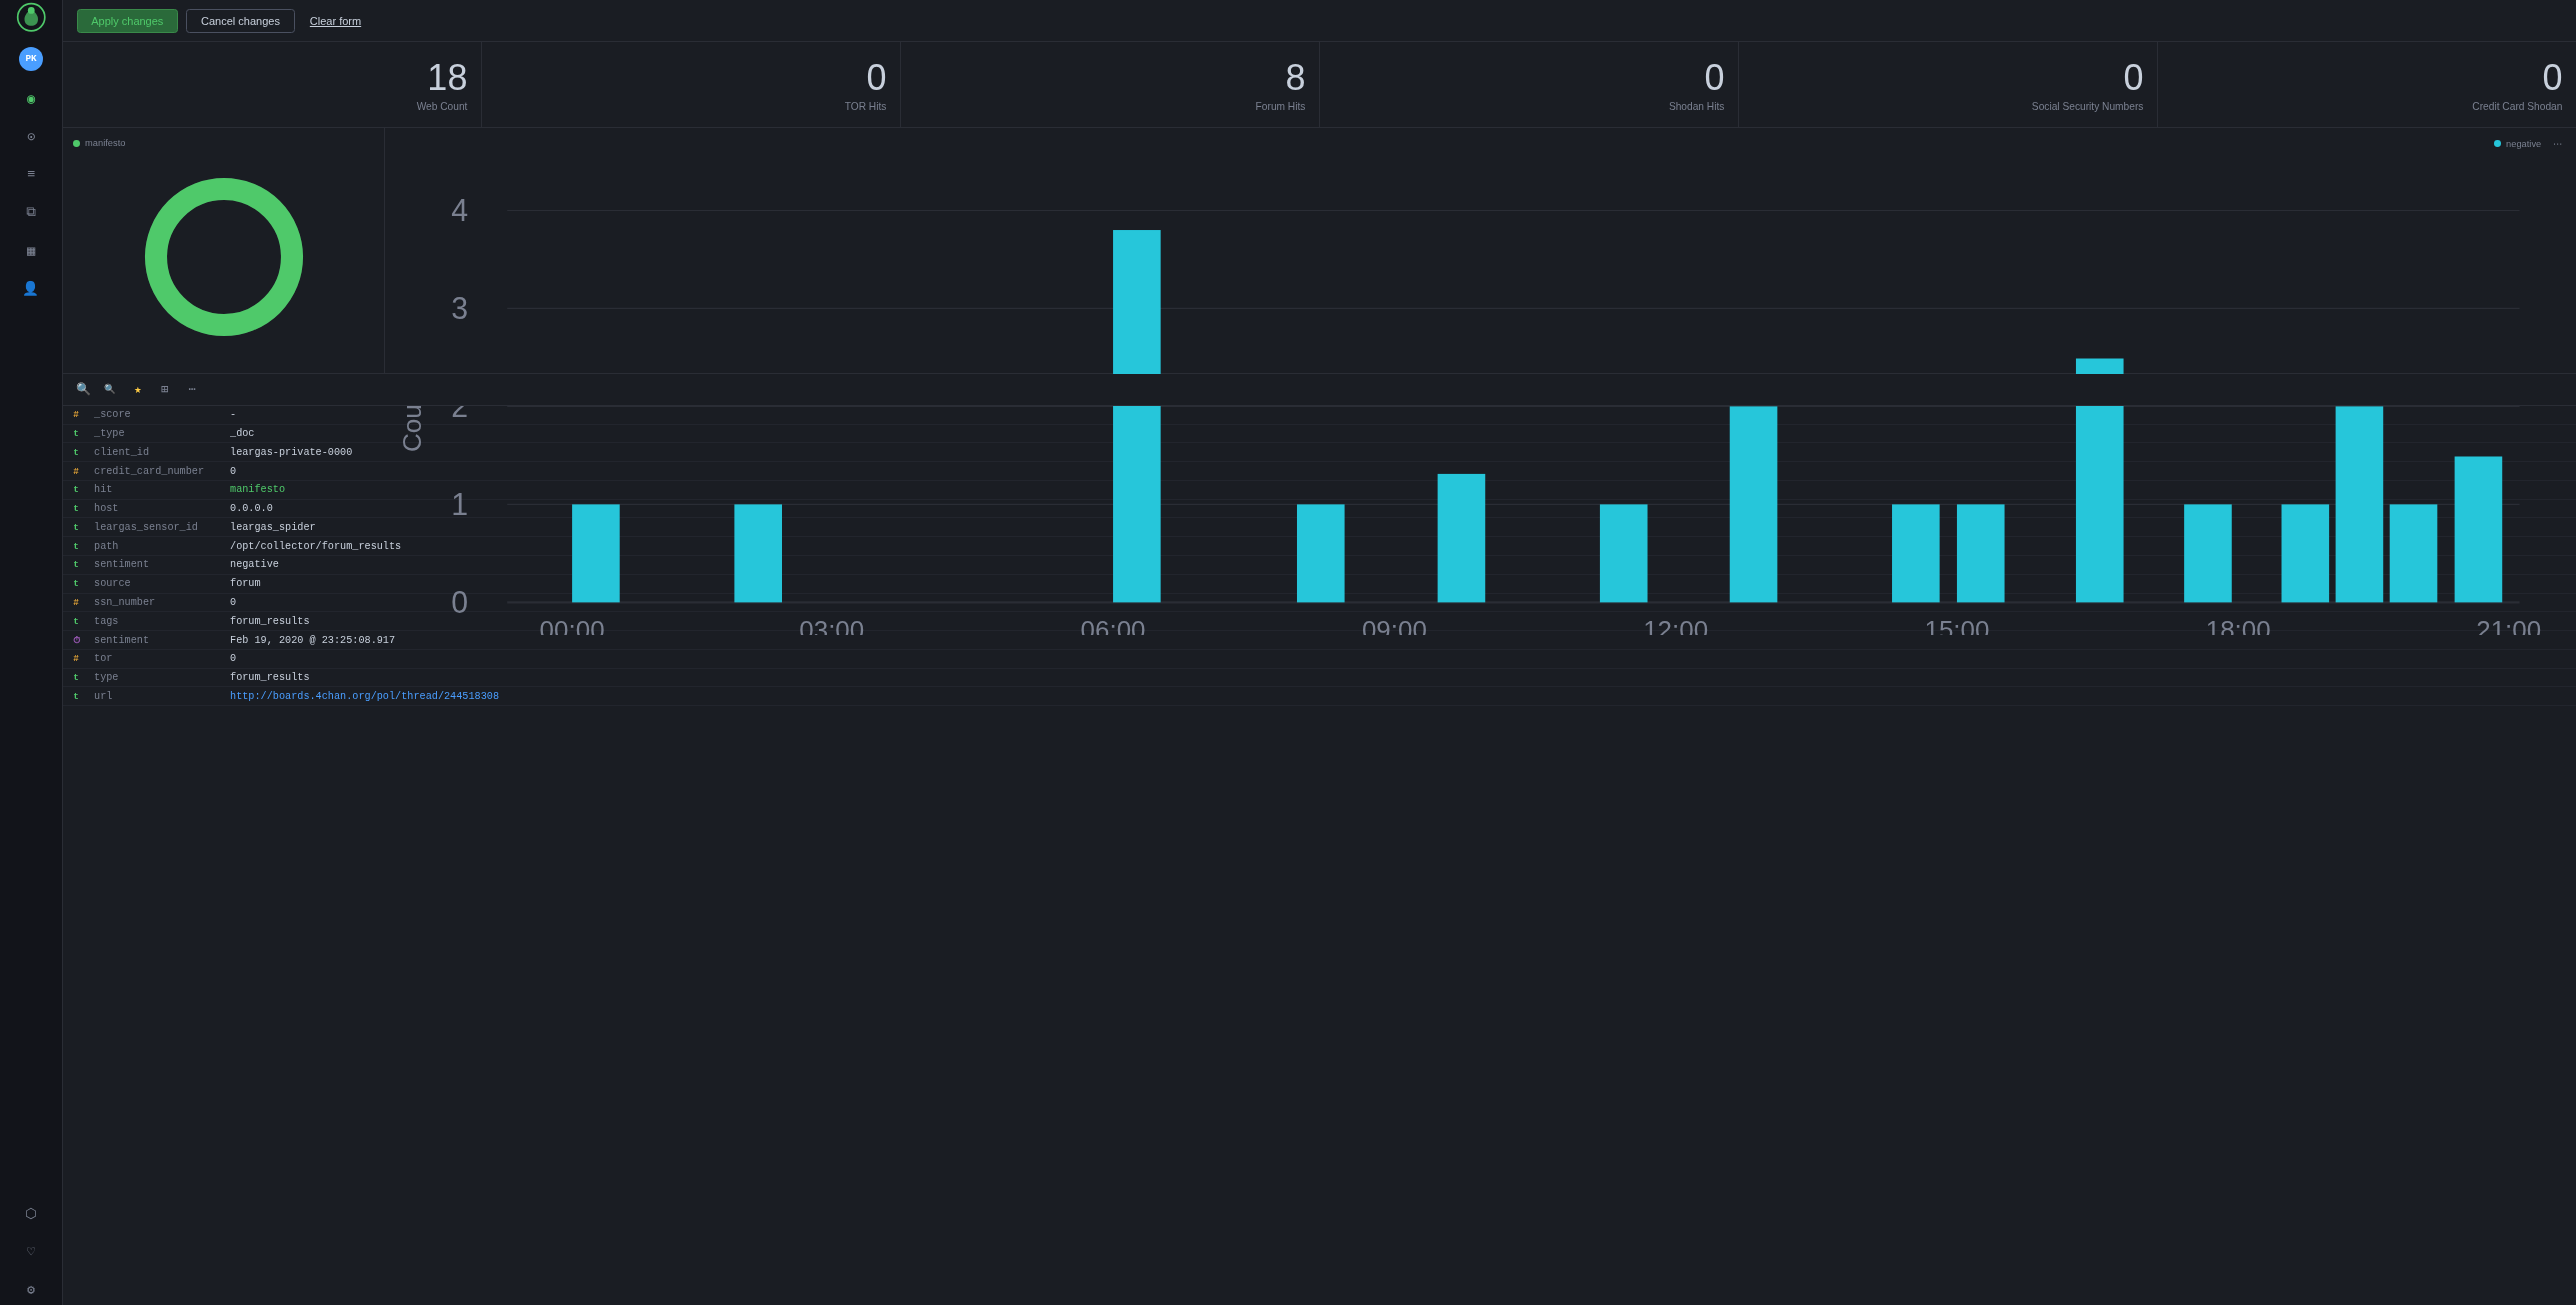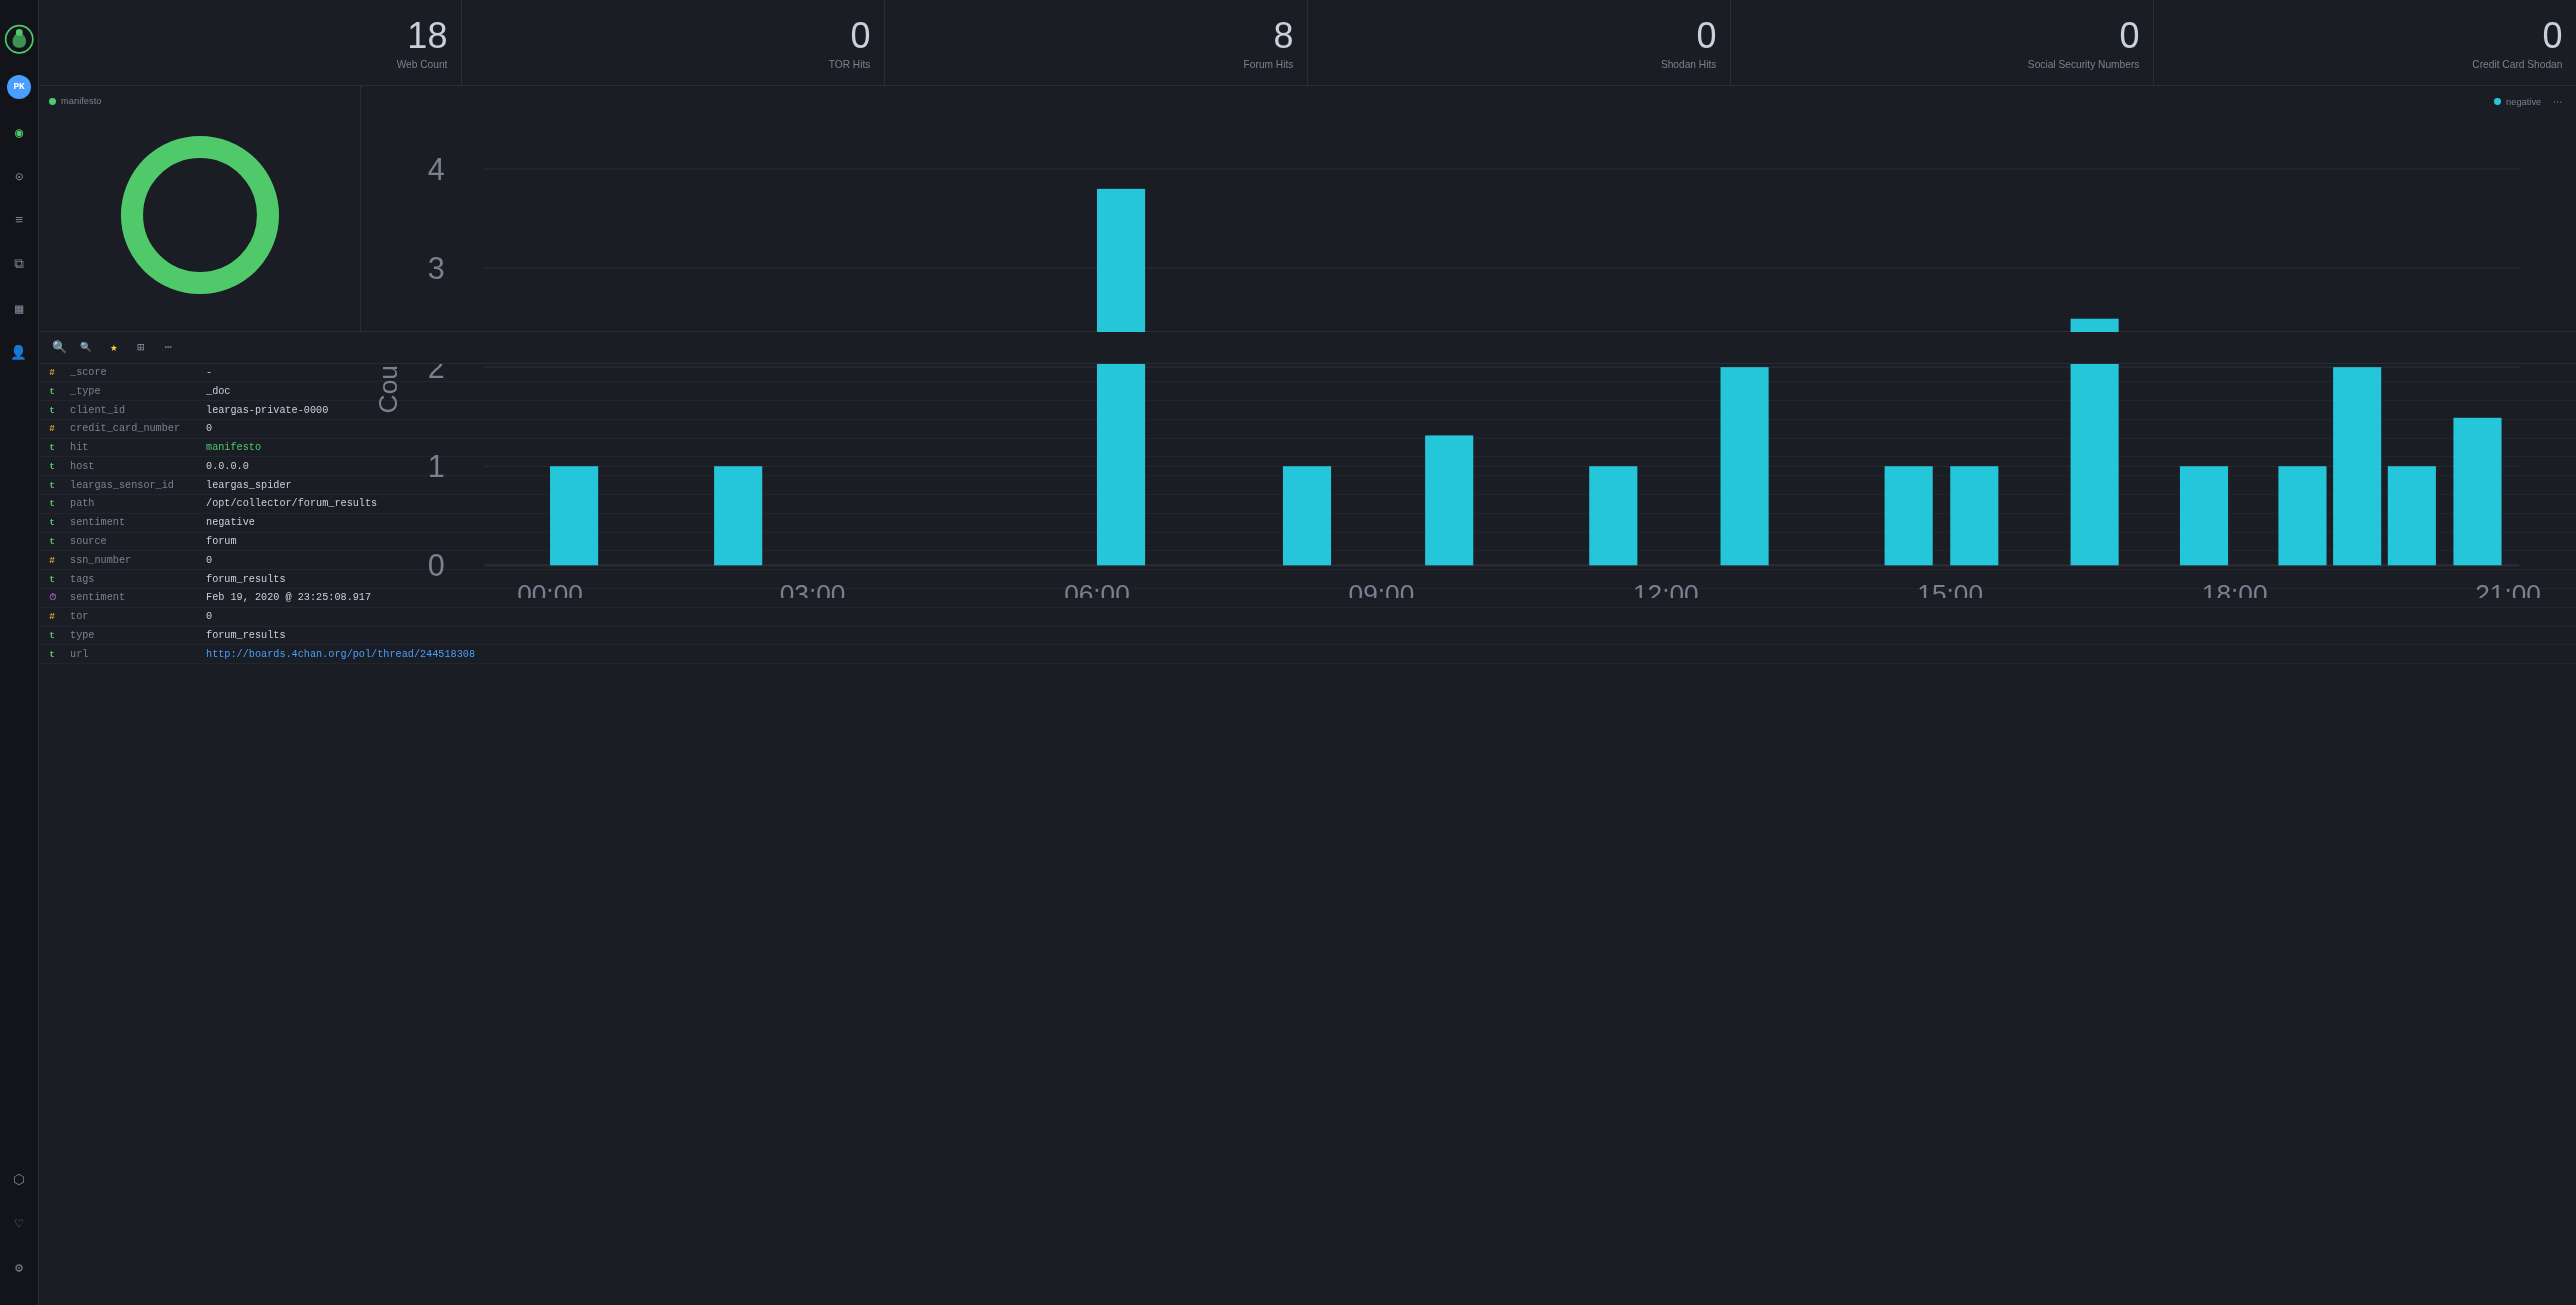--- a/index.html
+++ b/index.html
@@ -8,27 +8,27 @@
       color: #c8d0dc;
       font-family: 'Courier New', monospace;
       font-size: 11px;
       display: flex;
       height: 100vh;
       overflow: hidden;
     }
 
     
     #sidebar {
-      width: 39px;
+      width: 63px;
       background: #12141a;
       display: flex;
       flex-direction: column;
       align-items: center;
-      padding: 24px 0;
-      gap: 17px;
+      padding: 2px 0;
+      gap: 11px;
       border-right: 0.8px solid #2a2d35;
       flex-shrink: 0;
     }
     .sidebar-logo {
       width: 30.5px;
       height: 30.5px;
       margin-bottom: 3.4px;
     }
     .sidebar-avatar {
       width: 24px;
@@ -290,20 +290,25 @@
   <div class="sidebar-item-icon">👤</div>
   <div class="sidebar-spacer"></div>
   <div class="sidebar-item-icon">⬡</div>
   <div class="sidebar-item-icon">♡</div>
   <div class="sidebar-item-icon">⚙</div>
 </div>
 
 <div id="main">
 
 
+  <div id="toolbar">
+    <button class="btn-apply">Apply changes</button>
+    <button class="btn-cancel">Cancel changes</button>
+    <button class="btn-clear">Clear form</button>
+  </div>
 
   <div id="stats-row">
 
     <div class="stat-card">
       <div class="stat-number">18</div>
       <div class="stat-label">Web Count</div>
     </div>
 
     <div class="stat-card">
       <div class="stat-number">0</div>

